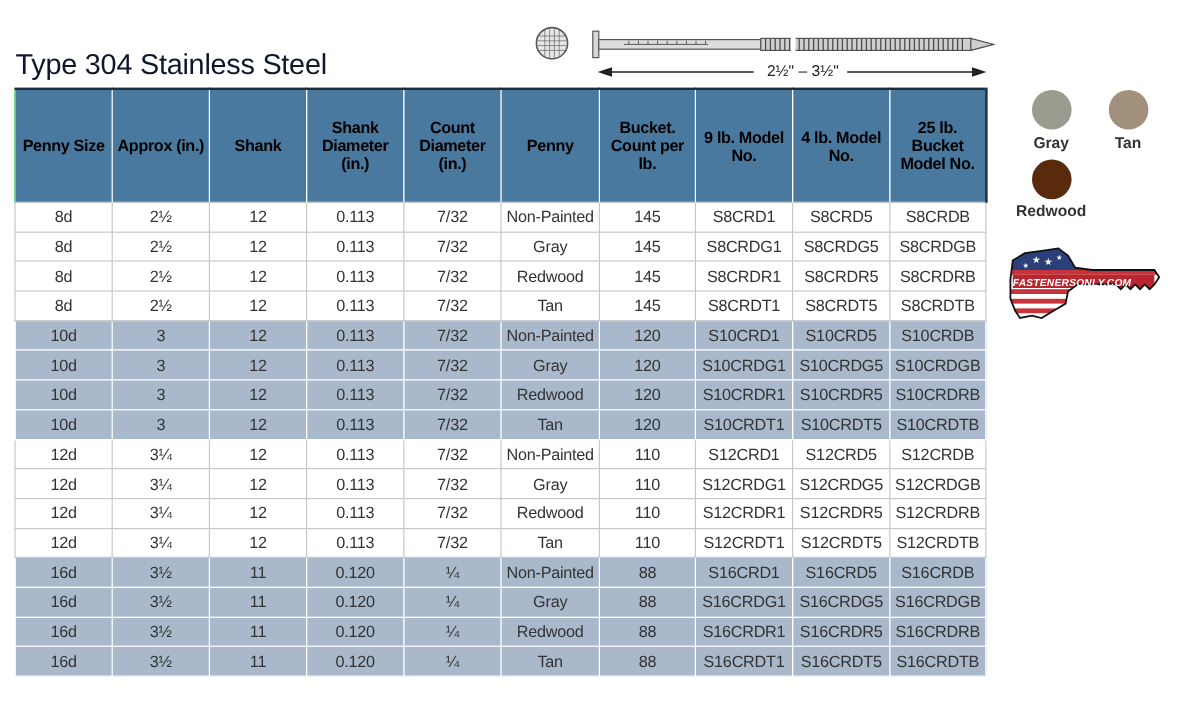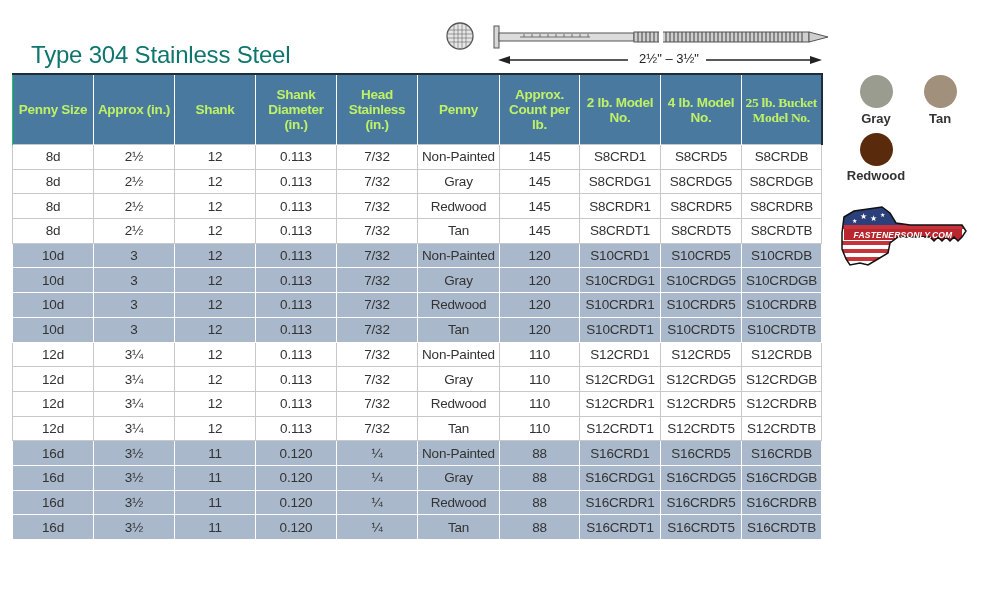--- a/index.html
+++ b/index.html
@@ -1,23 +1,23 @@
 <!DOCTYPE html>
 <html><head>
 <meta charset="utf-8">
 <style>
   html, body { margin: 0; padding: 0; background: #ffffff; }
   body { width: 985px; height: 600px; position: relative; overflow: hidden; font-family: "Liberation Sans", sans-serif; }
-  .title { position: absolute; left: 31px; top: 41px; font-size: 24px; color: #0f766e; font-family: "Liberation Sans", sans-serif; letter-spacing: -0.2px; }
+  .title { position: absolute; left: 13px; top: 41px; font-size: 24px; color: #0f172a; font-family: "Liberation Sans", sans-serif; letter-spacing: -0.2px; }
   .nail-wrap { position: absolute; left: 440px; top: 16px; width: 390px; height: 52px; }
   .spec-table { position: absolute; left: 12px; top: 73px; border-collapse: collapse; table-layout: fixed; width: 809px; }
-  .spec-table th { background: #4a79a0; color: #bef264; font-weight: bold; font-size: 13.5px; line-height: 15px; text-align: center; border-left: 1px solid #ffffff; border-right: 1px solid #ffffff; height: 61px; padding: 4px 2px; font-family: "Liberation Sans", sans-serif; letter-spacing: -0.3px; }
+  .spec-table th { background: #4a79a0; color: #000000; font-weight: bold; font-size: 13.5px; line-height: 15px; text-align: center; border-left: 1px solid #ffffff; border-right: 1px solid #ffffff; height: 61px; padding: 16px 2px; font-family: "Liberation Sans", sans-serif; letter-spacing: -0.3px; }
   .spec-table thead tr { border-top: 2px solid #1e2d3a; }
   .spec-table th:first-child { border-left: 1px solid #22c55e; }
-  .spec-table th:last-child { border-right: 2px solid #1e2d3a; font-family: Liberation Serif, serif; }
+  .spec-table th:last-child { border-right: 2px solid #1e2d3a; }
   .spec-table td { font-size: 13.5px; color: #333; text-align: center; height: 23.7px; padding: 0; border: 1px solid #c8c8c8; font-family: "Liberation Sans", sans-serif; letter-spacing: -0.2px; }
   .spec-table tr.shade td { background: #a9b8cb; border-color: #ffffff; }
   .spec-table tr.plain td { background: #ffffff; }
   .frac { font-size: 11px; }
   .swatch { position: absolute; width: 33px; height: 33px; border-radius: 50%; }
   .swlabel { position: absolute; font-size: 13px; font-weight: bold; color: #333; text-align: center; width: 70px; }
   .logo { position: absolute; left: 838px; top: 203px; width: 130px; height: 68px; }
 </style>
 </head>
 <body>
@@ -127,24 +127,24 @@
       <col style="width:81px">
       <col style="width:81px">
       <col style="width:80px">
   </colgroup>
   <thead>
     <tr>
       <th>Penny Size</th>
       <th>Approx (in.)</th>
       <th>Shank</th>
       <th>Shank Diameter (in.)</th>
-      <th>Head Stainless (in.)</th>
+      <th>Count Diameter (in.)</th>
       <th>Penny</th>
-      <th>Approx. Count per lb.</th>
-      <th>2 lb. Model No.</th>
+      <th>Bucket. Count per lb.</th>
+      <th>9 lb. Model No.</th>
       <th>4 lb. Model No.</th>
       <th>25 lb. Bucket Model No.</th>
     </tr>
   </thead>
   <tbody id="spec-body">
       <tr class="plain">
         <td>8d</td>
         <td>2½</td>
         <td>12</td>
         <td>0.113</td>
@@ -363,14 +363,14 @@
       <rect x="0" y="54" width="130" height="4" fill="#c8323a"></rect>
       <rect x="0" y="62" width="130" height="6" fill="#c8323a"></rect>
       <rect x="6" y="26" width="118" height="11" fill="#b8262e"></rect>
     </g>
     <path d="M6,14 L16,8 L30,6 L44,4 L52,10 L58,20 L72,22 L124,22 L128,28 L124,34 L120,38 L116,34 L112,38 L108,34 L104,38 L100,34 L96,38 L92,34 L60,34 L52,40 L50,50 L40,56 L30,62 L22,60 L12,62 L8,56 L4,46 L4,30 Z" fill="none" stroke="#111" stroke-width="1.5"></path>
     <text x="22" y="16" fill="#fff" font-size="8">★</text>
     <text x="32" y="18" fill="#fff" font-size="8">★</text>
     <text x="14" y="20" fill="#fff" font-size="6">★</text>
     <text x="42" y="14" fill="#fff" font-size="6">★</text>
   </svg>
-  <div style="position:absolute;left:6px;top:27px;width:118px;text-align:center;font-size:8.5px;font-weight:bold;font-style:italic;color:#fff;letter-spacing:0.2px;">FASTENERSONLY.COM</div>
+  <div style="position:absolute;left:6px;top:27px;width:96px;text-align:right;font-size:8.5px;font-weight:bold;font-style:italic;color:#fff;letter-spacing:0.2px;">FASTENERSONLY.COM</div>
 </div>
 
 </body></html>

